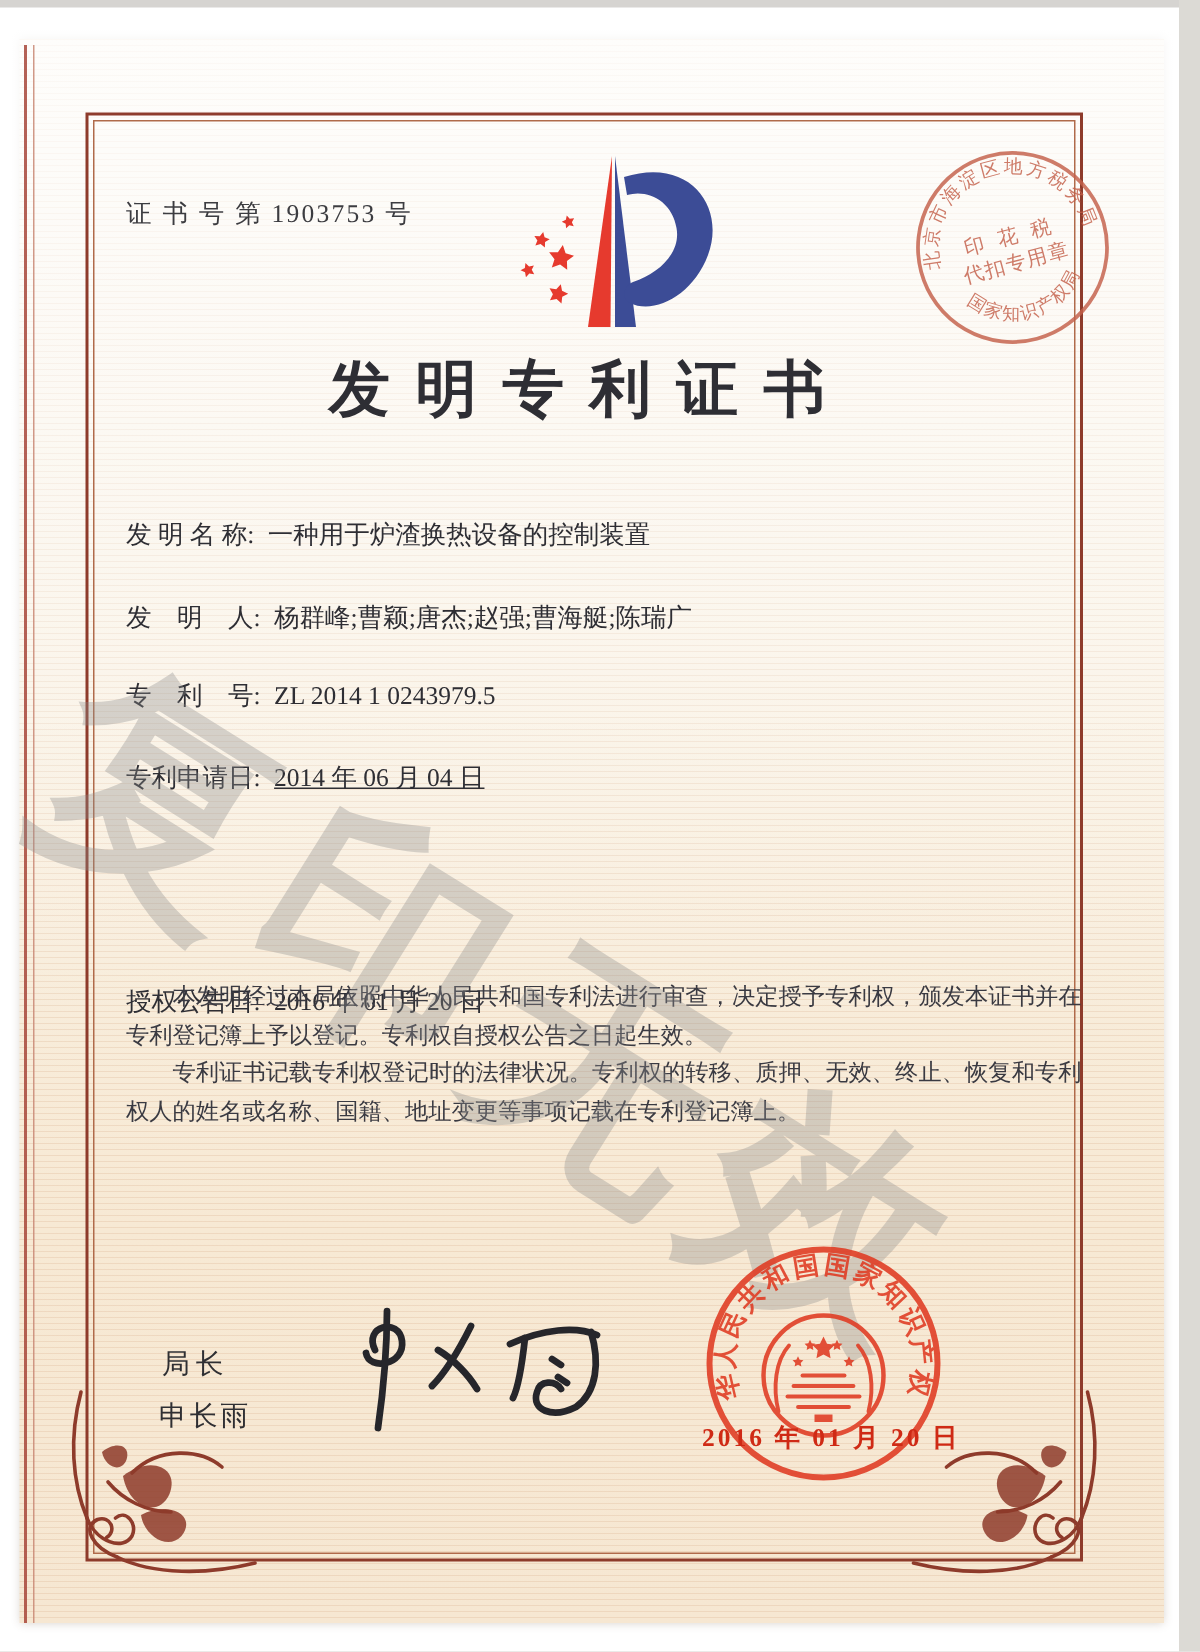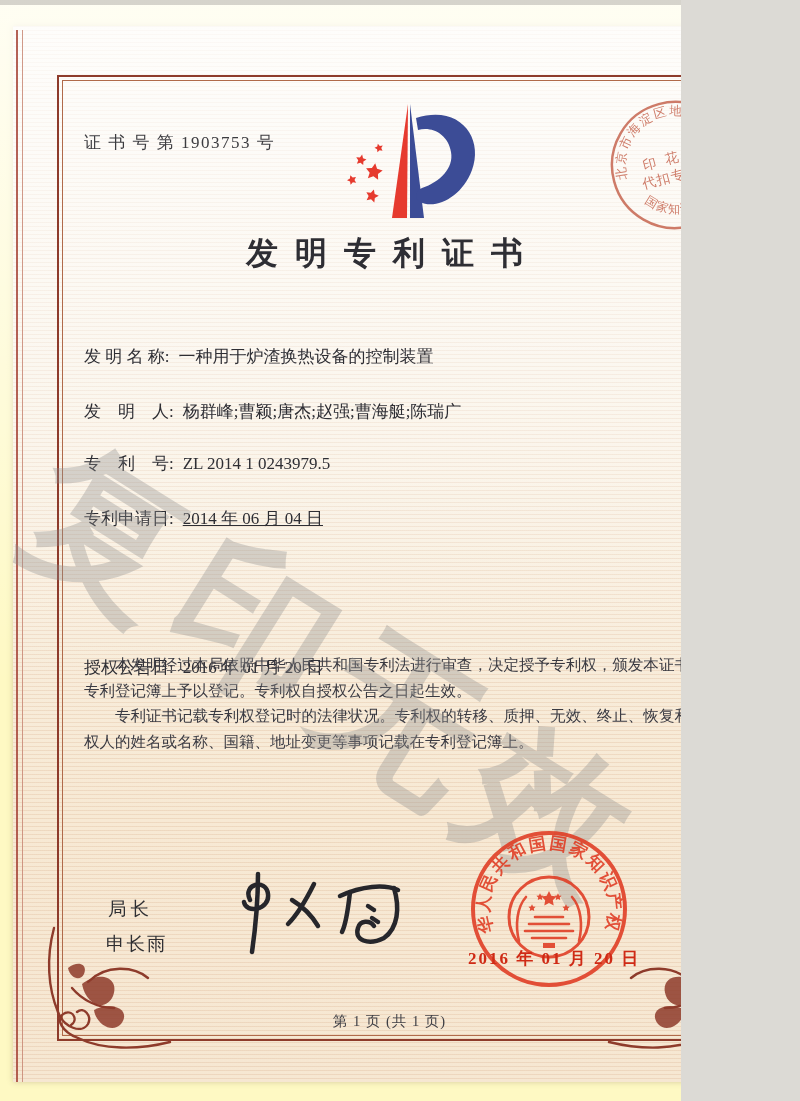--- a/index.html
+++ b/index.html
@@ -8,22 +8,22 @@
     --seal_red:#e03a22;
     --stamp_red:#c4604a;
     --watermark_gray:#8e8e8e;
     --text_dark:#33333a;
     --logo_red:#e63a2e;
     --logo_blue:#3c4c96;
   }
   *{margin:0;padding:0;box-sizing:border-box;}
   html,body{width:800px;height:1101px;background:#dcdad5;}
   .page{
-    position:relative;width:681px;height:1101px;overflow:hidden;
-    background:#fef9c3;
+    position:relative;width:786px;height:1101px;overflow:hidden;
+    background:#ffffff;
     font-family:"Liberation Serif","DejaVu Serif",serif;
     color:var(--text_dark);
   }
   
   .sheet{
     position:absolute;left:13px;top:26px;width:763px;height:1056px;
     background:
       repeating-linear-gradient(180deg, rgba(205,150,110,0.20) 0 1px, rgba(255,252,246,0) 1px 4px),
       linear-gradient(180deg,#faf6ee 0%, #f9f1e3 40%, #f7e9d4 75%, #f6e7d2 100%);
     box-shadow:0 0 6px rgba(90,70,50,.25);
@@ -40,21 +40,21 @@
   .frame-inner{position:absolute;left:3px;top:3px;right:3px;bottom:3px;border:1px solid #b06a4a;}
   .corner{position:absolute;width:132px;height:132px;}
   .corner-bl{left:-17px;bottom:-17px;}
   .corner-br{right:-17px;bottom:-17px;transform:scaleX(-1);}
   
   .cert-number{position:absolute;left:84px;top:131px;font-size:17px;letter-spacing:1.5px;color:#3c3c40;}
   .logo{position:absolute;left:330px;top:96px;}
   .stamp{position:absolute;left:600px;top:90px;}
   .cert-title{
     position:absolute;left:57px;top:232px;width:665px;text-align:center;
-    font-size:32px;font-weight:600;letter-spacing:17px;padding-left:7px;color:#2e2e34;
+    font-size:41px;font-weight:600;letter-spacing:17px;padding-left:7px;color:#2e2e34;
   }
   
   .field-row{position:absolute;left:84px;font-size:17px;color:#2e2e34;white-space:nowrap;}
   .field-label{display:inline-block;}
   .field-value{margin-left:9px;}
   .row0{top:345px;} .row1{top:384px;margin-top:16px;} .row2{top:452px;}
   .row3{top:507px;text-decoration:underline;} .row4{top:561px;} .row5{top:616px;margin-top:40px;}
   
   .body-text{position:absolute;left:84px;top:652px;width:637px;z-index:2;}
   .body-text p{
@@ -220,15 +220,14 @@
           <path d="M-17,21 L17,21"></path>
           <path d="M-30,24 C-34,8 -32,-10 -23,-20"></path>
           <path d="M30,24 C34,8 32,-10 23,-20"></path>
         </g>
         <rect x="-6" y="26" width="12" height="5"></rect>
       </g>
     </g>
   </svg>
   <div class="seal-date">2016 年 01 月 20 日</div>
 
-  <div class="footer">第 1 页 (共 1 页)</div>
 
 </div>
 
 </body></html>

